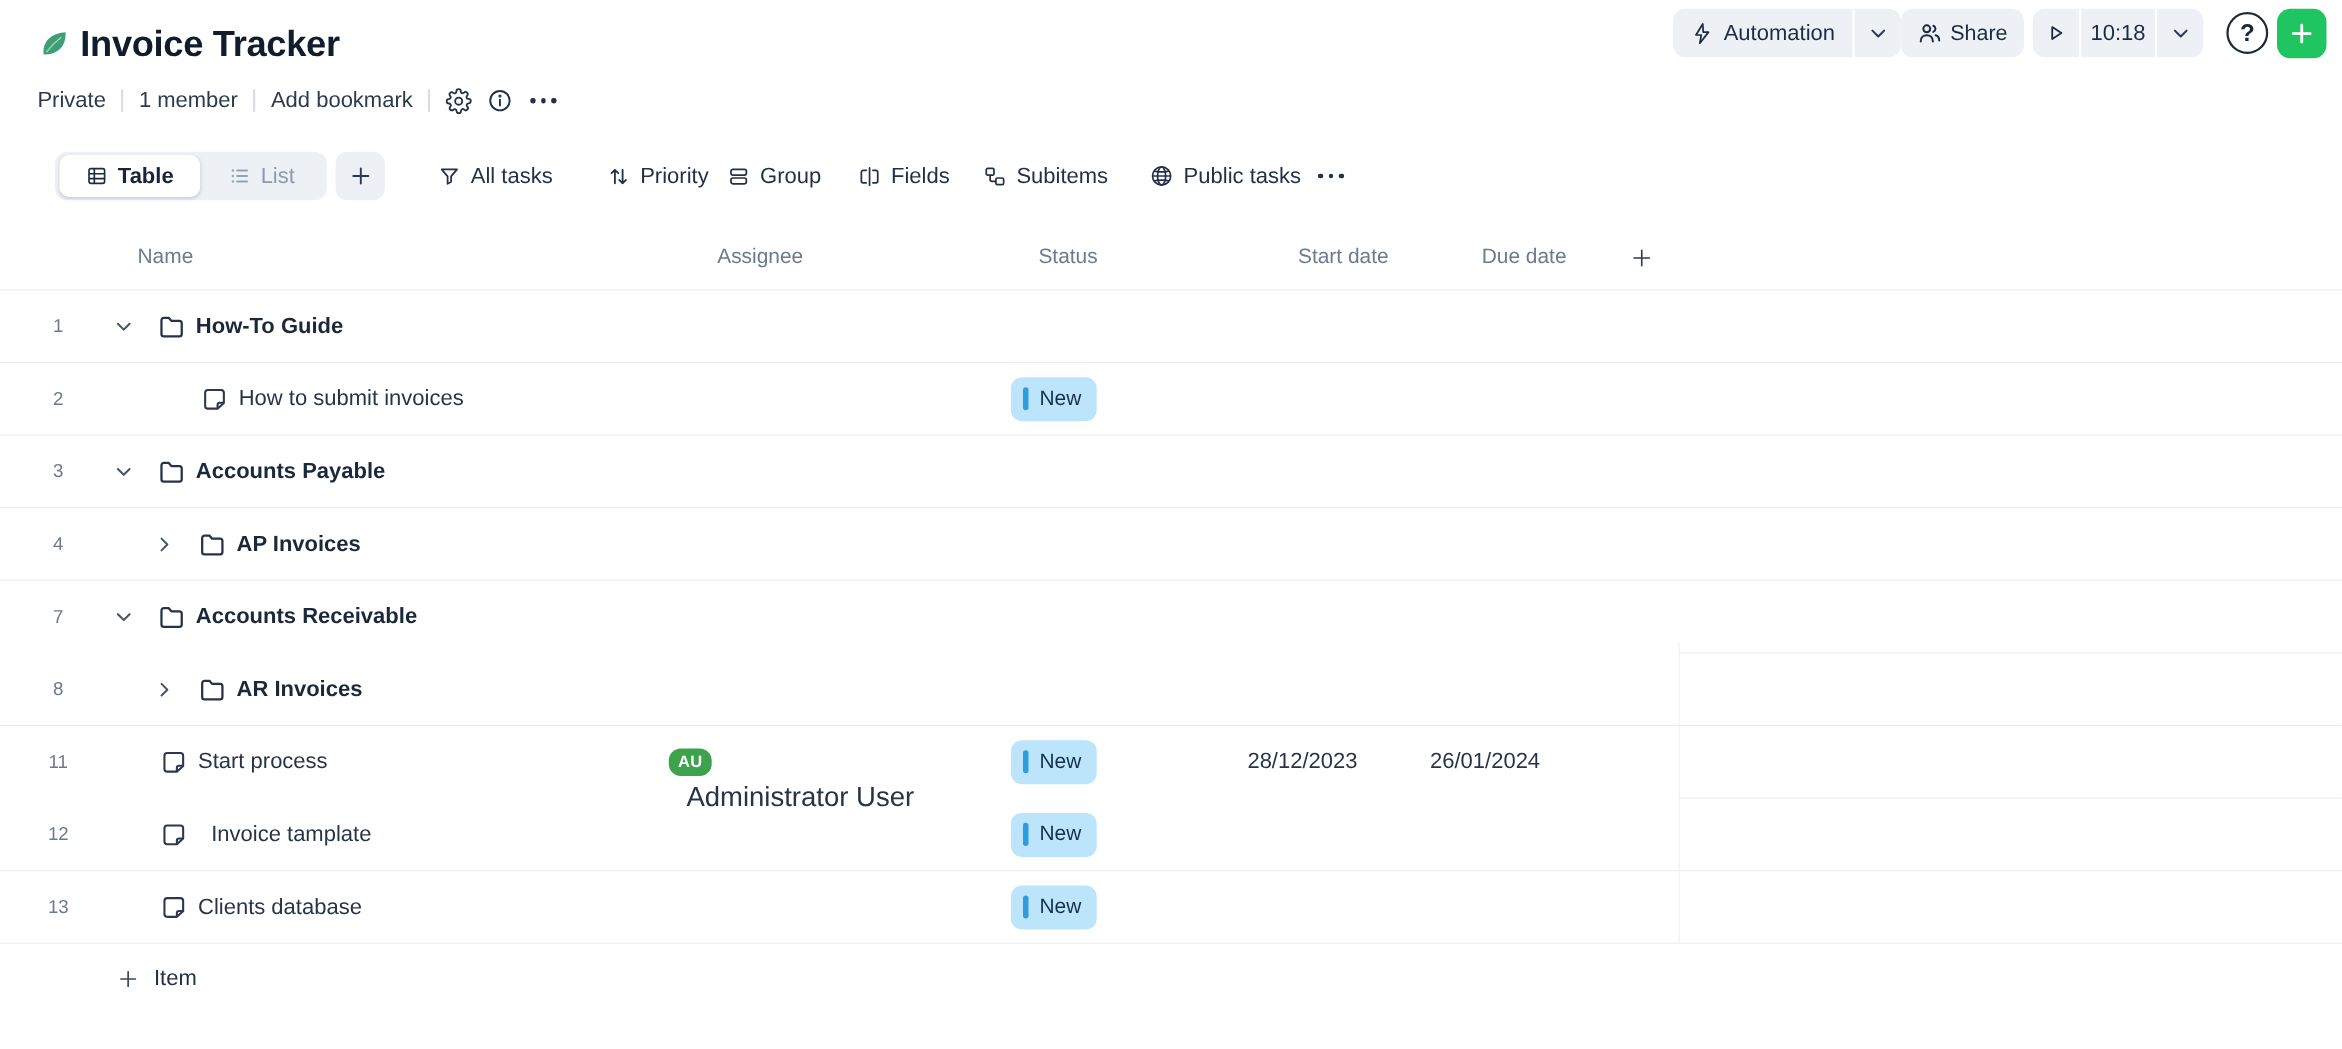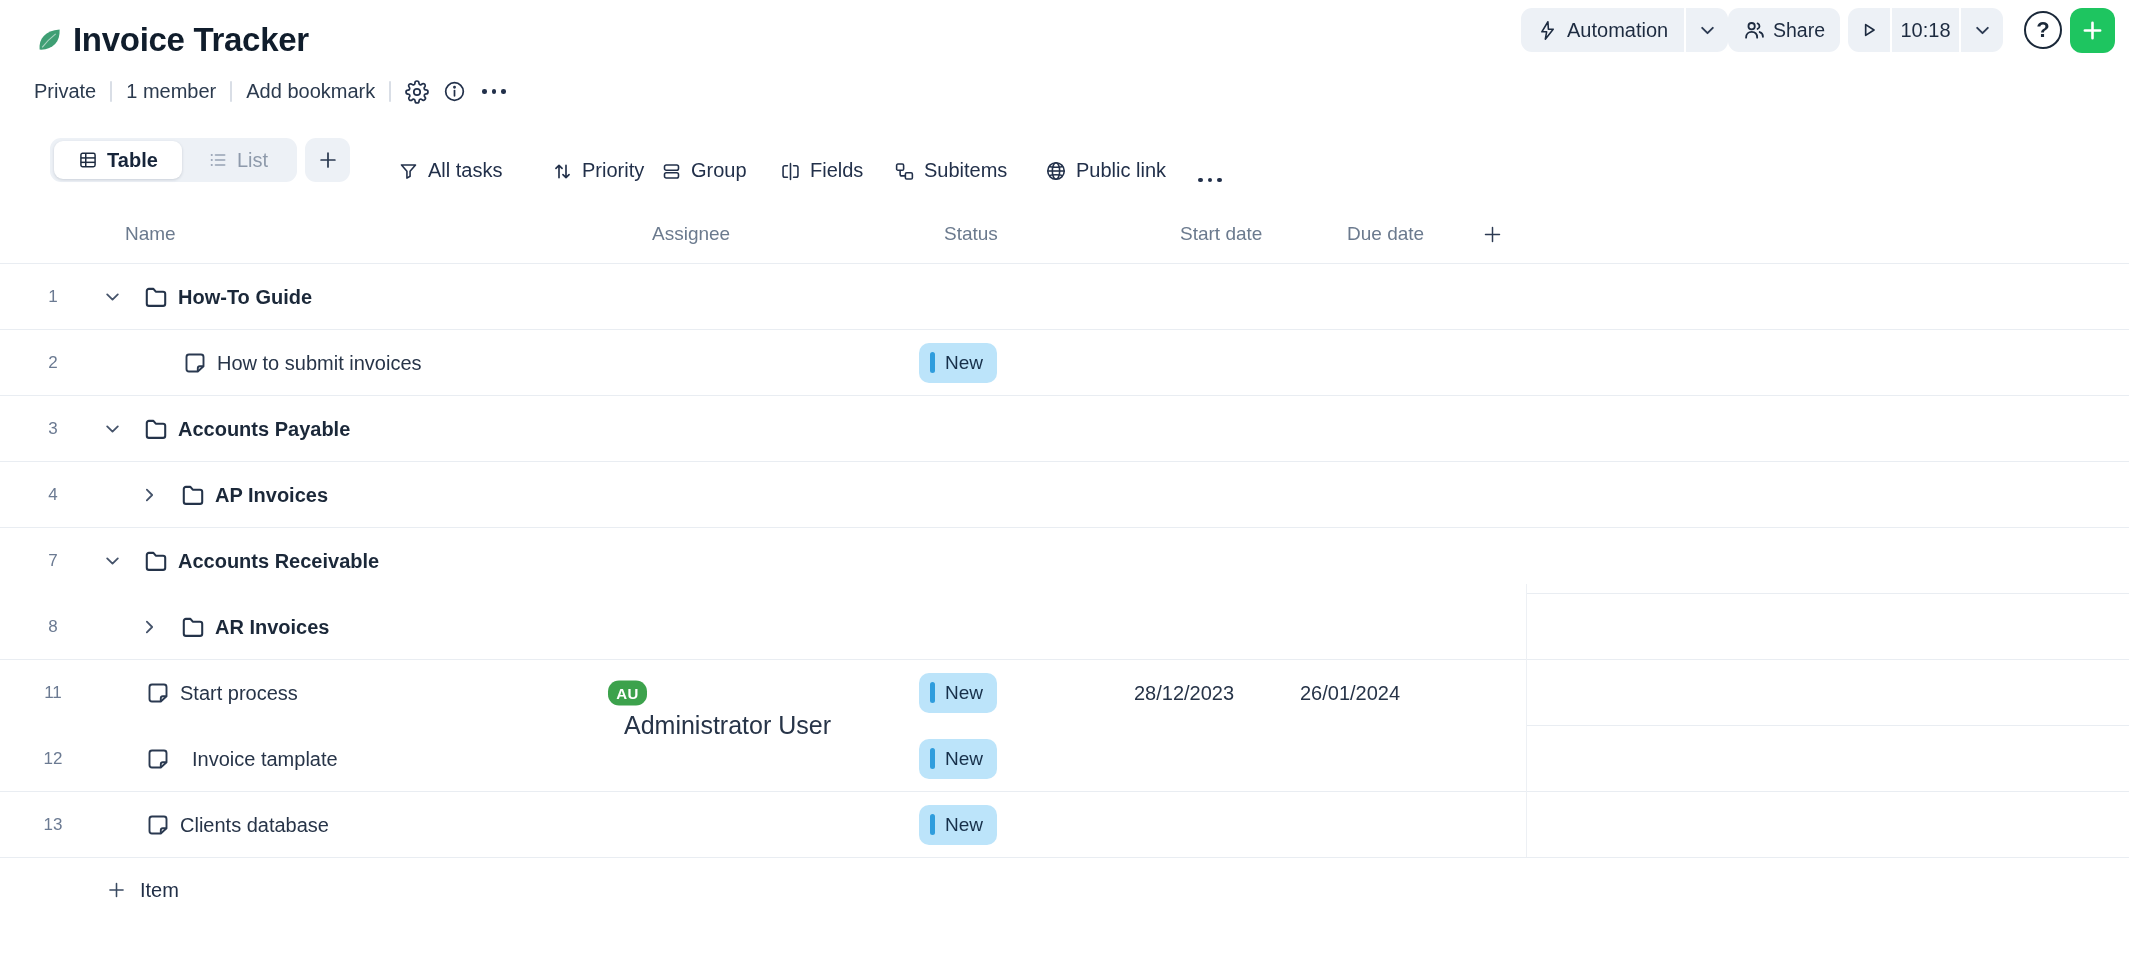--- a/index.html
+++ b/index.html
@@ -36,21 +36,21 @@
     background:var(--accent-green,#1ec560);display:flex;align-items:center;justify-content:center;}
   
   .seg-control{position:absolute;left:38px;top:138px;width:247px;height:44px;background:#edf1f6;border-radius:11px;margin-left:12px;}
   .view-chip{position:absolute;top:3px;height:38px;display:flex;align-items:center;justify-content:center;gap:9px;
     font-size:20px;}
   .view-chip.active{left:4px;width:128px;background:#ffffff;border-radius:9px;
     box-shadow:0 1px 3px rgba(25,39,60,0.16);font-weight:600;color:#17253a;}
   .view-chip.inactive{left:132px;width:112px;color:#8e9aab;}
   .add-view{position:absolute;left:305px;top:138px;width:45px;height:44px;background:#edf1f6;border-radius:11px;
     display:flex;align-items:center;justify-content:center;}
-  .filter{position:absolute;top:138px;height:44px;display:flex;align-items:flex-end;gap:9px;
+  .filter{position:absolute;top:138px;height:44px;display:flex;align-items:center;gap:9px;
     font-size:20px;color:#22304a;}
   .filter-dots{display:flex;gap:5px;align-items:center;}
   .filter-dots i{width:4.5px;height:4.5px;border-radius:50%;background:#22304a;display:block;}
   
   .col-head{position:absolute;top:214px;height:40px;line-height:40px;font-size:19px;color:#6b7a8e;}
   .add-col{position:absolute;left:1482px;top:224px;}
   .hline{position:absolute;height:1px;background:#e9edf2;left:0;right:0;}
   .hline.partial{left:1526px;}
   .vline{position:absolute;width:1px;background:#edf0f4;left:1526px;}
   .row{position:absolute;left:0;width:100%;height:65px;}
@@ -253,21 +253,21 @@
 
 <div class="filter" style="left:1045px;">
   <span>
     <svg width="22" height="22" viewBox="0 0 24 24" fill="none" stroke="#22304a" stroke-width="1.7">
       <circle cx="12" cy="12" r="9"></circle>
       <ellipse cx="12" cy="12" rx="4" ry="9"></ellipse>
       <line x1="3" y1="12" x2="21" y2="12"></line>
       <path d="M4.5 6.8 C7 8.3 17 8.3 19.5 6.8 M4.5 17.2 C7 15.7 17 15.7 19.5 17.2"></path>
     </svg>
   </span>
-  <span>Public link</span>
+  <span>Public tasks</span>
 </div>
 
 <div class="filter" style="left:1198px;">
   <span class="filter-dots">
       <i></i>
       <i></i>
       <i></i>
     </span>
 </div>
 

